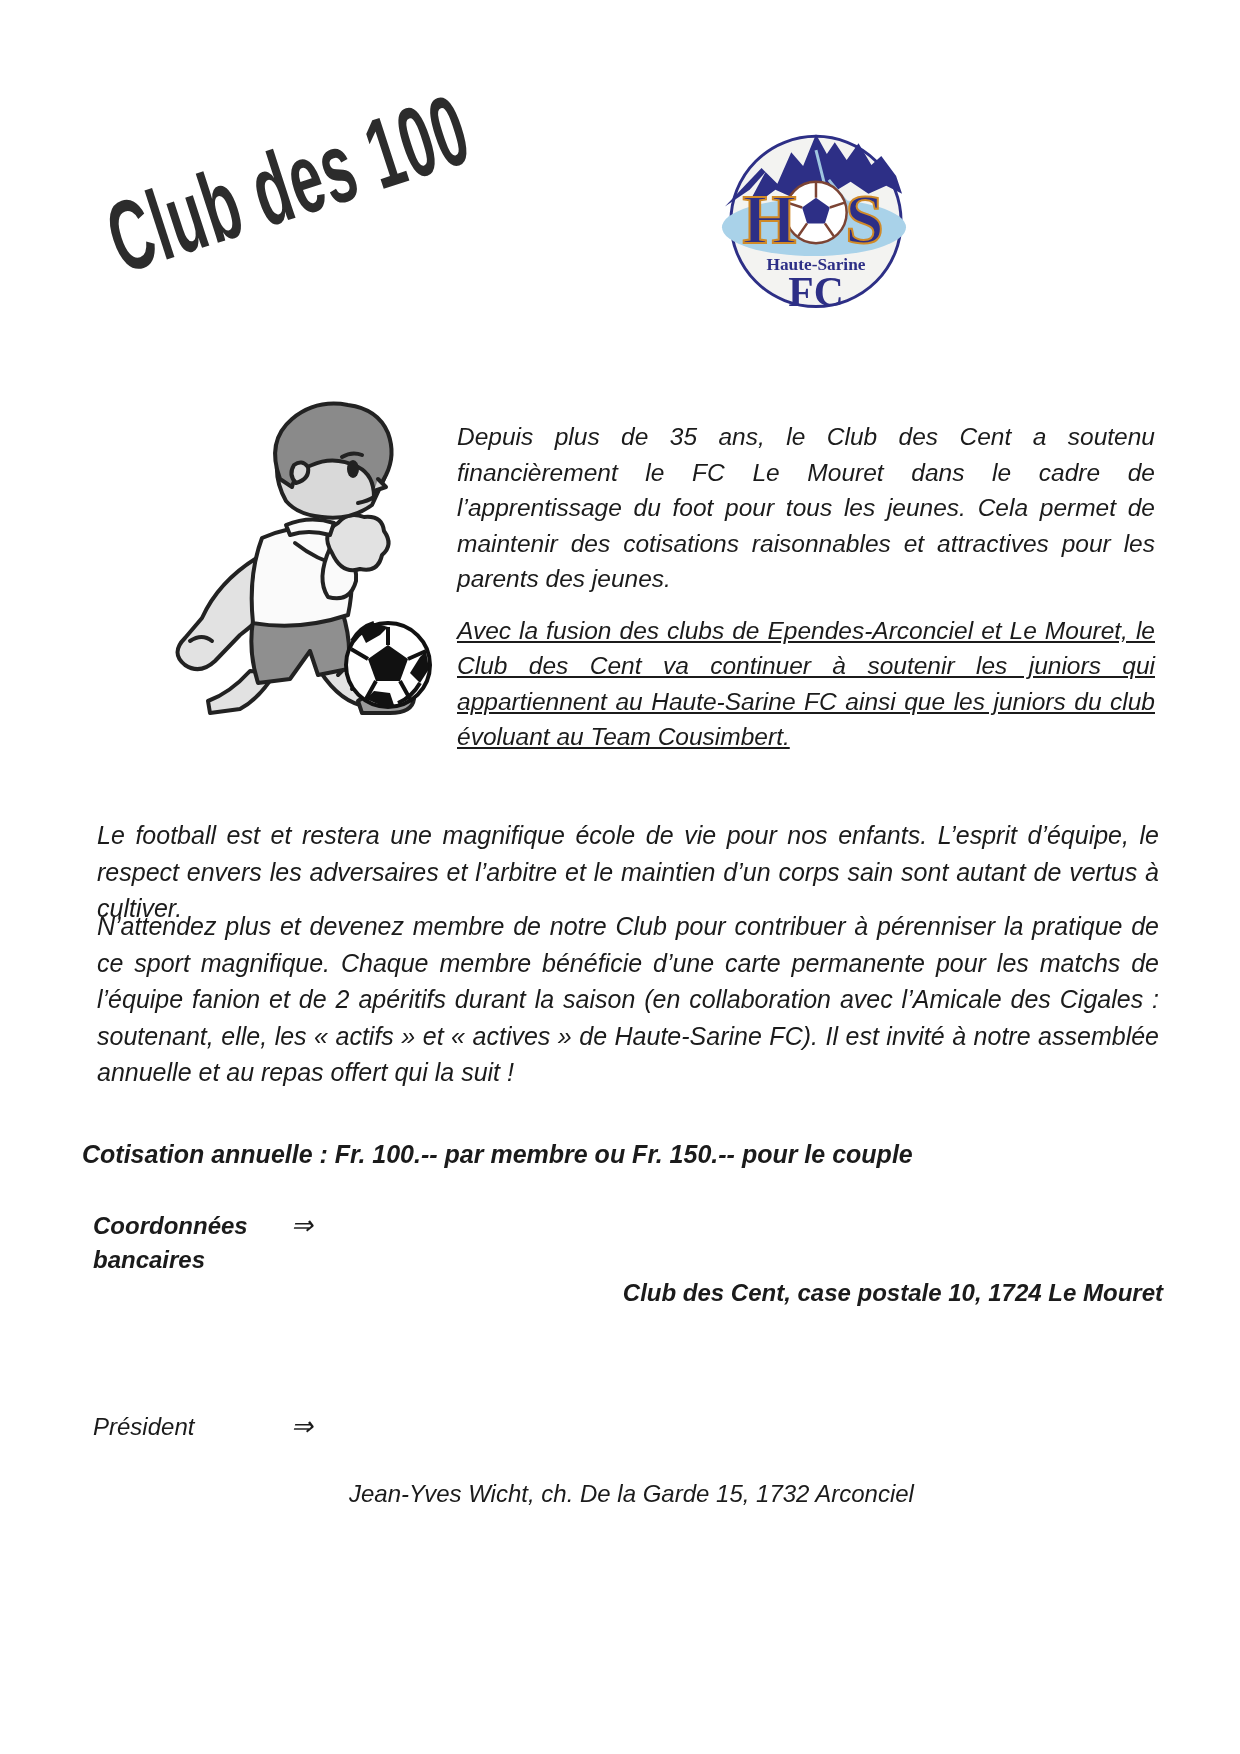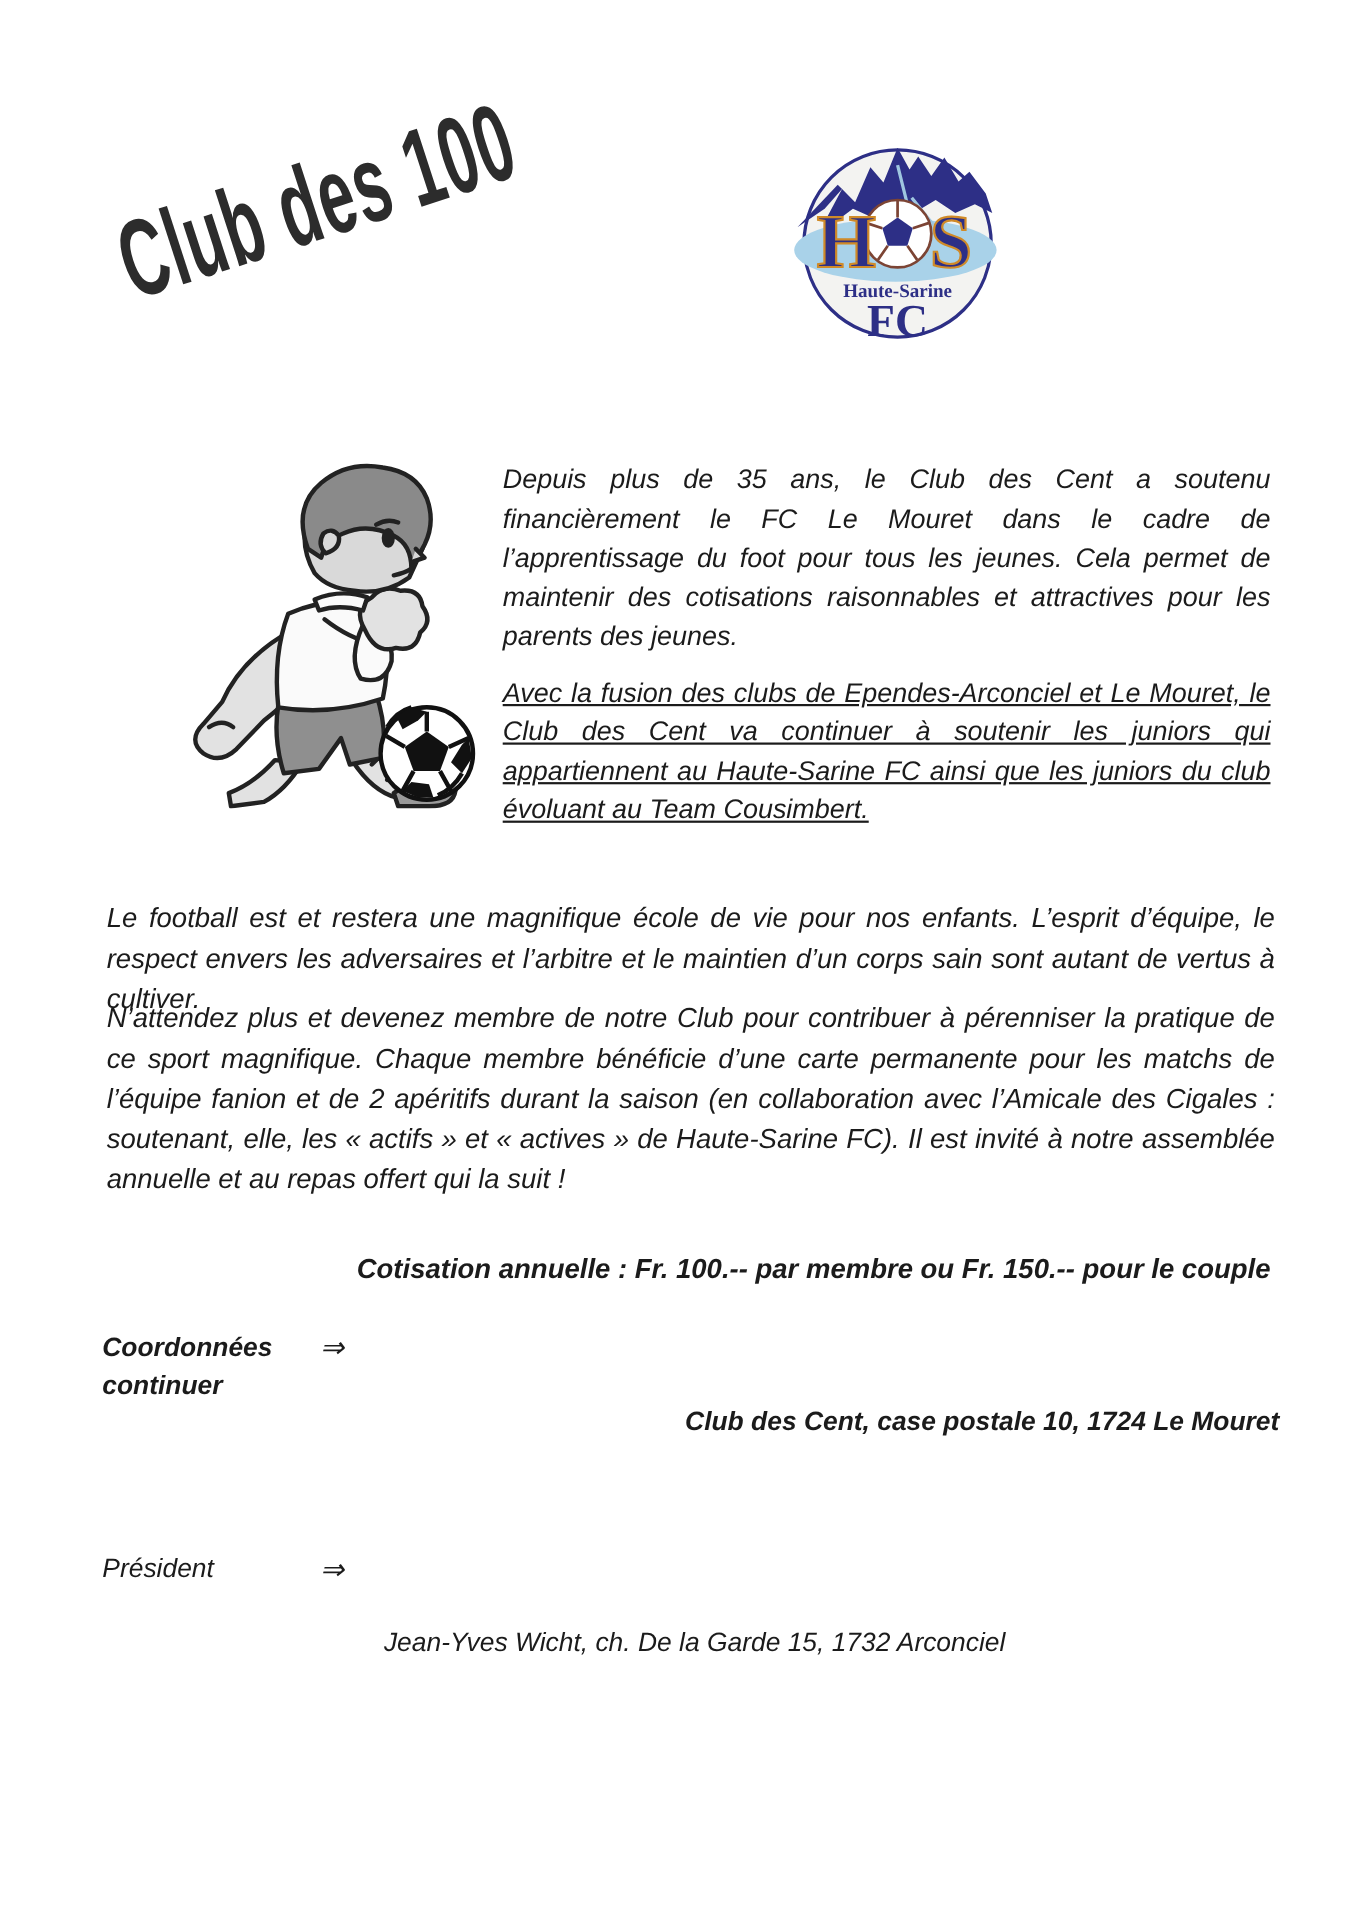--- a/index.html
+++ b/index.html
@@ -13,37 +13,37 @@
     position:absolute; left:122px; top:182px; white-space:nowrap;
     font-weight:bold; font-size:100px; letter-spacing:2px; color:#2c2c2c;
     transform: rotate(-18deg) scaleX(0.58);
     transform-origin: 0 80%;
   }
 
   
   .club-logo { position:absolute; left:720px; top:110px; width:188px; height:204px; }
 
   
-  .intro-row { position:absolute; left:90px; top:383px; width:1065px; display:flex;align-items:center; }
+  .intro-row { position:absolute; left:90px; top:383px; width:1065px; display:flex; }
   .clipart-box { width:345px; height:332px; flex:none; }
   .intro-text { flex:1; margin-left:22px; padding-top:36px; }
 
   .para {
     font-style:italic; font-size:24.5px; line-height:35.5px;
     text-align:justify; margin:0;
   }
   .intro-text .para + .para { margin-top:16px;text-decoration:underline; }
 
   .wide-para { position:absolute; left:93px; width:1062px; font-style:italic;
     font-size:25px; line-height:36.5px; text-align:justify; margin:4px; }
   .p3 { top:813px; }
   .p4 { top:904px; }
 
   .cotisation-line {
-    position:absolute; left:93px; top:1140px; width:1062px; text-align:right;
+    position:absolute; left:82px; top:1140px; width:1062px; text-align:left;
     font-style:italic; font-weight:bold; font-size:25px; margin:0;
   }
 
   
   .contacts { position:absolute; left:93px; top:1209px; width:1070px; }
   .contact-row {
     display:grid; grid-template-columns:198px 58px 1fr;
     font-size:24px; line-height:33.5px; margin-bottom:33px; align-items:start;
   }
   .contact-label { font-style:italic; white-space:pre-line; }
@@ -132,21 +132,21 @@
 
   <p class="wide-para p3">Le football est et restera une magnifique école de vie pour nos enfants. L’esprit d’équipe, le respect envers les adversaires et l’arbitre et le maintien d’un corps sain sont autant de vertus à cultiver.</p>
   <p class="wide-para p4">N’attendez plus et devenez membre de notre Club pour contribuer à pérenniser la pratique de ce sport magnifique. Chaque membre bénéficie d’une carte permanente pour les matchs de l’équipe fanion et de 2 apéritifs durant la saison (en collaboration avec l’Amicale des Cigales : soutenant, elle, les « actifs » et « actives » de Haute-Sarine FC). Il est invité à notre assemblée annuelle et au repas offert qui la suit !</p>
 
   <p class="cotisation-line">Cotisation annuelle : Fr. 100.-- par membre ou Fr. 150.-- pour le couple</p>
 
   <div class="contacts">
 
     <div class="contact-row">
       <div class="contact-label bold">Coordonnées
-continuer</div>
+bancaires</div>
       <div class="contact-arrow">⇒</div>
       <div class="contact-content bold">
         <div>Club des Cent, case postale 10, 1724 Le Mouret</div>
       </div>
     </div>
 
     <div class="contact-row">
       <div class="contact-label">Président</div>
       <div class="contact-arrow">⇒</div>
       <div class="contact-content">

